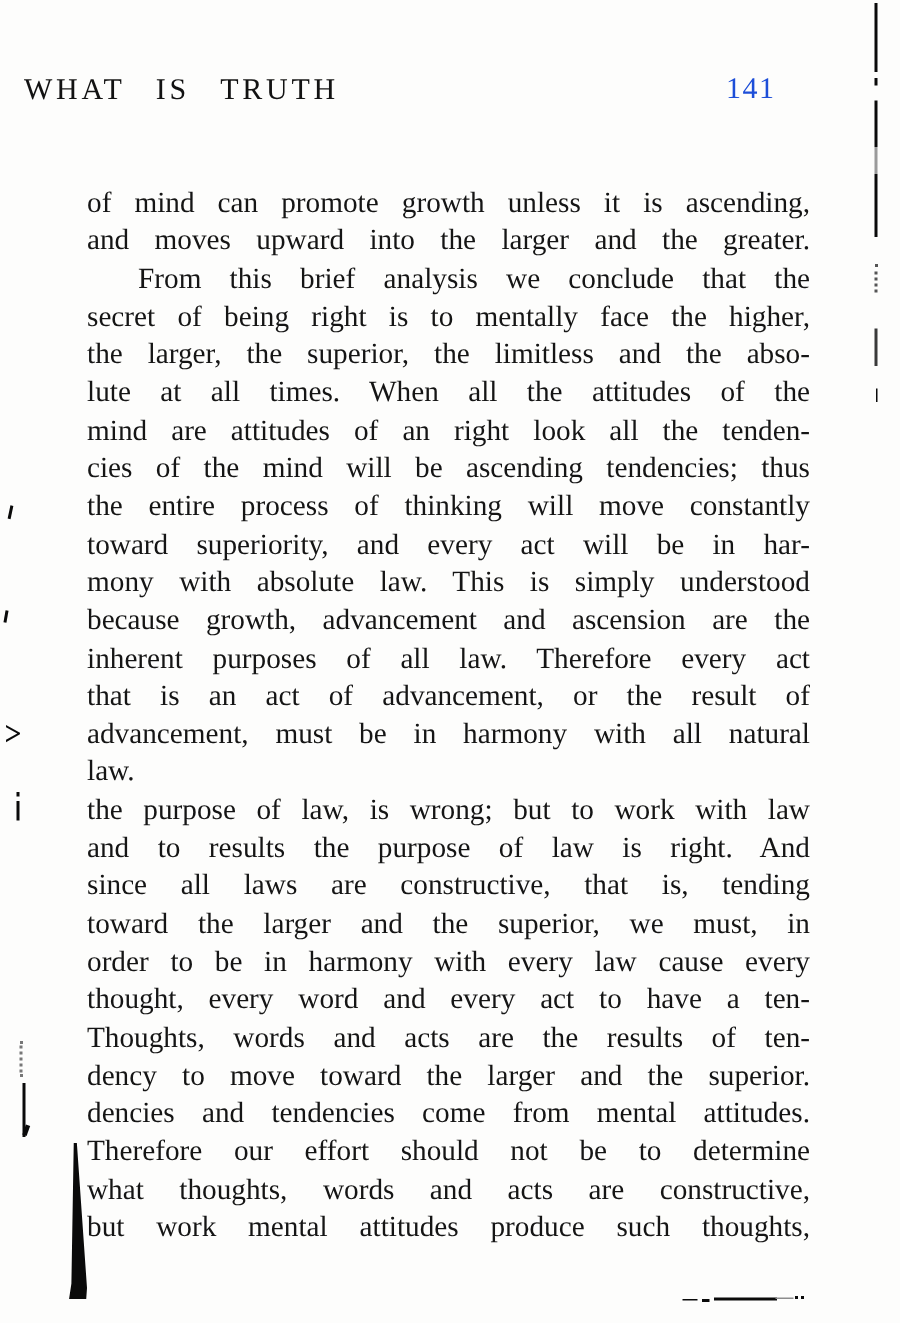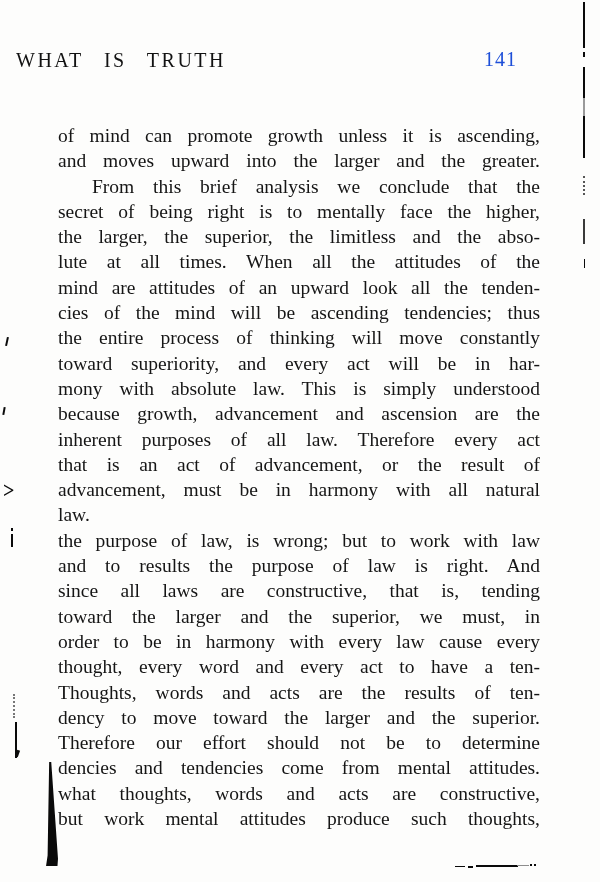--- a/index.html
+++ b/index.html
@@ -112,40 +112,40 @@
   </div>
   <span class="page-number">141</span>
 
   <div class="page-body">
       <div class="line">of mind can promote growth unless it is ascending,</div>
       <div class="line">and moves upward into the larger and the greater.</div>
       <div class="line indent">From this brief analysis we conclude that the</div>
       <div class="line">secret of being right is to mentally face the higher,</div>
       <div class="line">the larger, the superior, the limitless and the abso-</div>
       <div class="line">lute at all times. When all the attitudes of the</div>
-      <div class="line">mind are attitudes of an upward look all the tenden-</div>
+      <div class="line">mind are attitudes of an right look all the tenden-</div>
       <div class="line">cies of the mind will be ascending tendencies; thus</div>
       <div class="line">the entire process of thinking will move constantly</div>
       <div class="line">toward superiority, and every act will be in har-</div>
       <div class="line">mony with absolute law. This is simply understood</div>
       <div class="line">because growth, advancement and ascension are the</div>
       <div class="line">inherent purposes of all law. Therefore every act</div>
       <div class="line">that is an act of advancement, or the result of</div>
       <div class="line">advancement, must be in harmony with all natural</div>
       <div class="line unjust">law.</div>
       <div class="line">the purpose of law, is wrong; but to work with law</div>
       <div class="line">and to results the purpose of law is right. And</div>
       <div class="line">since all laws are constructive, that is, tending</div>
       <div class="line">toward the larger and the superior, we must, in</div>
       <div class="line">order to be in harmony with every law cause every</div>
       <div class="line">thought, every word and every act to have a ten-</div>
       <div class="line">Thoughts, words and acts are the results of ten-</div>
       <div class="line">dency to move toward the larger and the superior.</div>
+      <div class="line">dencies and tendencies come from mental attitudes.</div>
       <div class="line">Therefore our effort should not be to determine</div>
-      <div class="line">dencies and tendencies come from mental attitudes.</div>
       <div class="line">what thoughts, words and acts are constructive,</div>
       <div class="line">but work mental attitudes produce such thoughts,</div>
     </div>
 
   <div class="artifact r-seg1"></div>
   <div class="artifact r-seg2"></div>
   <div class="artifact r-seg3"></div>
   <div class="artifact r-seg4"></div>
   <div class="artifact r-seg5"></div>
   <div class="artifact r-seg6"></div>

